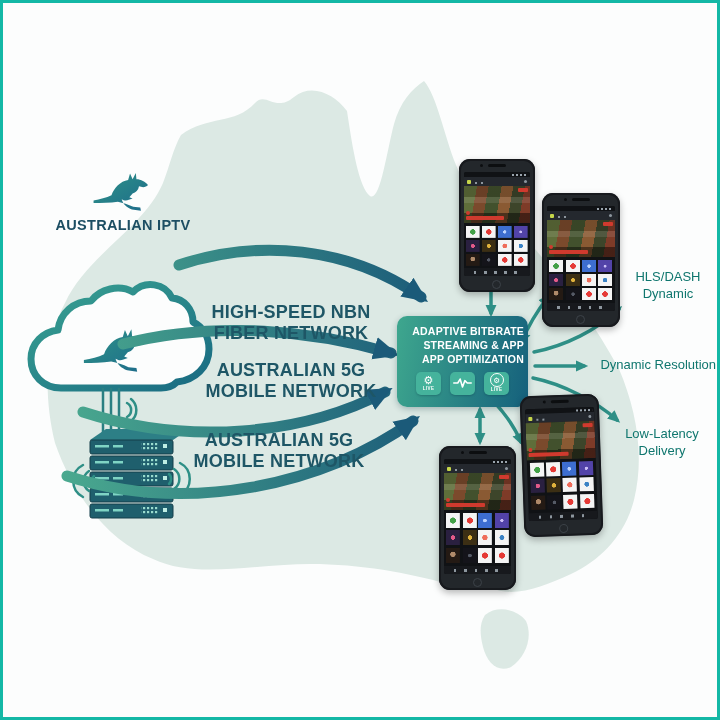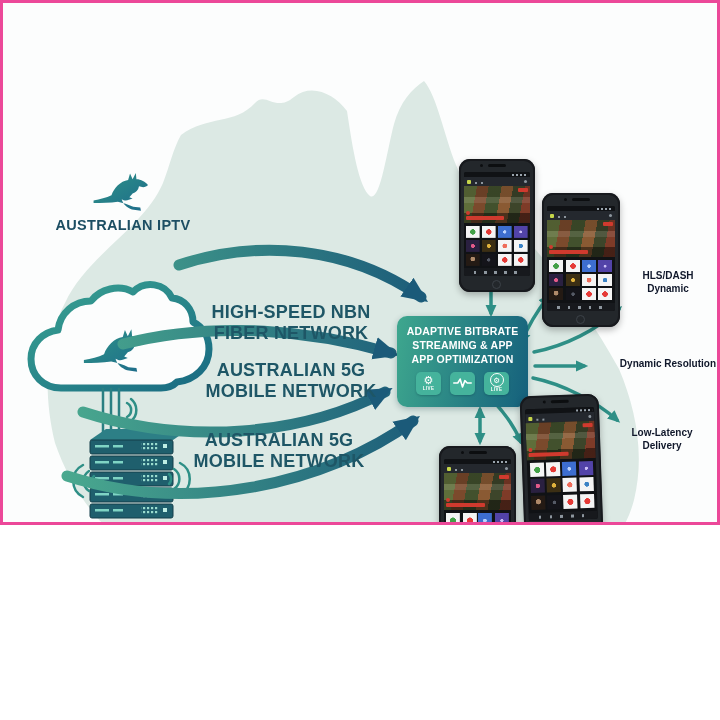--- a/index.html
+++ b/index.html
@@ -1,36 +1,36 @@
 <!DOCTYPE html>
 <html><head>
 <meta charset="utf-8">
 <style>
   html,body{margin:0;padding:0;background:#fff;}
-  #canvas{position:relative;width:720px;height:525px;background:#fcfdfd;border:3px solid #ec4899;
+  #canvas{position:relative;width:720px;height:720px;background:#fcfdfd;border:3px solid #14b8a6;
           box-sizing:border-box;font-family:"Liberation Sans",sans-serif;overflow:hidden;}
   .bg{position:absolute;left:0;top:0;width:720px;height:720px;}
 
   
   .lbl{position:absolute;color:#1f5564;font-weight:700;text-align:center;}
   #logo-text{left:28px;top:213px;width:184px;font-size:14.5px;letter-spacing:.3px;line-height:1.3;color:#1c4e63;}
   .netlbl{font-size:18px;letter-spacing:.2px;color:#1e5666;}
   #net1{left:182px;top:299px;width:212px;}
   #net2{left:182px;top:357px;width:212px;}
   #net3{left:170px;top:427px;width:212px;}
-  .out{position:absolute;font-weight:700;font-size:10px;color:#0f172a;line-height:1.3;text-align:center;}
+  .out{position:absolute;font-weight:400;font-size:13px;color:#0f766e;line-height:1.3;text-align:center;}
   #out1{left:614px;top:266px;width:102px;}
   #out2{left:588px;top:354px;width:125px;text-align:right;}
   #out3{left:608px;top:423px;width:102px;}
 
   
   #abox{position:absolute;left:394px;top:313px;width:131px;height:91px;
         background:linear-gradient(100deg,#3ea78e,#15607c);border-radius:10px;color:#fff;
         text-align:center;padding:9px 4px 0;box-sizing:border-box;box-shadow:0 2px 6px rgba(20,60,70,.3);}
-  .abox-line{font-size:10.5px;font-weight:700;line-height:1.32;letter-spacing:.2px;}
+  .abox-line{font-size:10.5px;font-weight:700;line-height:1.32;letter-spacing:.2px;text-align:right;}
   .abox-icons{display:flex;justify-content:center;gap:9px;margin-top:5px;}
   .btile{width:25px;height:23px;background:#45b39c;border-radius:5px;display:flex;flex-direction:column;
          align-items:center;justify-content:center;color:#fff;box-shadow:0 1px 2px rgba(0,40,50,.25);}
   .btile .g{font-size:11px;line-height:1;}
   .btile em{font-style:normal;font-size:4.5px;font-weight:700;letter-spacing:.4px;line-height:1.2;}
   .gc{border:1px solid #fff;border-radius:50%;width:12px;height:12px;display:flex;align-items:center;
       justify-content:center;font-size:7.5px;line-height:1;}
 
   
   .phone{position:absolute;background:#23272b;border-radius:11px;

